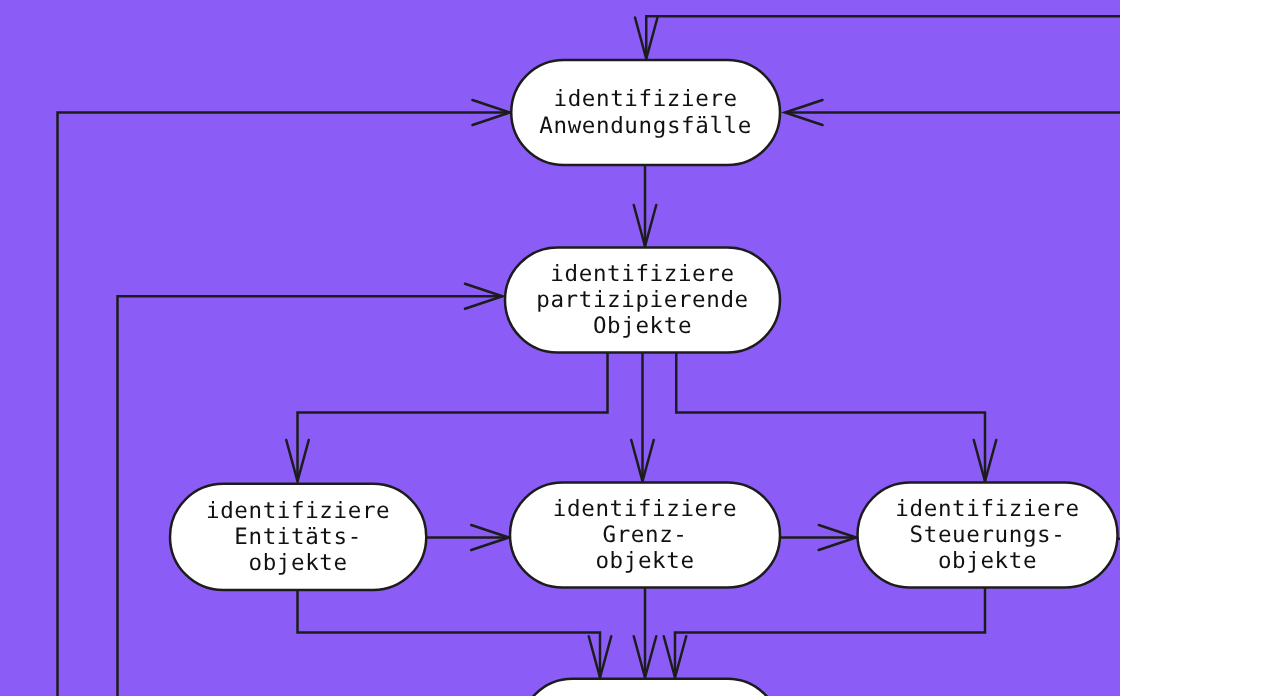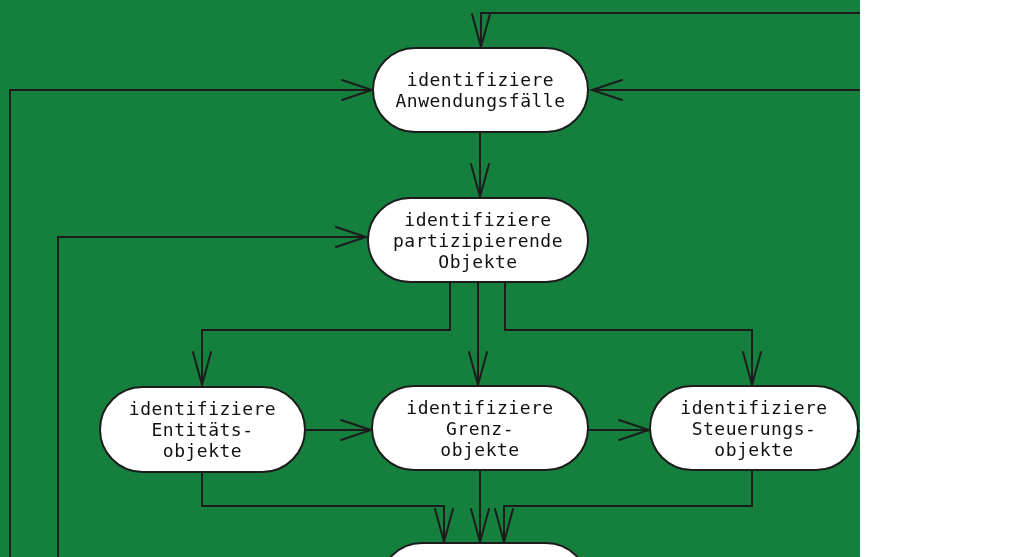--- a/index.html
+++ b/index.html
@@ -6,21 +6,22 @@
     margin: 0;
     padding: 0;
     background: #ffffff;
   }
   figure.diagram-stage {
     margin: 0;
     width: 860px;
     height: 557px;
     position: relative;
     overflow: hidden;
-    background: #15803d;
+    background: #8b5cf6;
+    padding-left: 36px;
   }
   svg#diagram-svg {
     display: block;
     width: 1024px;
     height: 557px;
   }
   svg#diagram-svg text {
     font-family: "DejaVu Sans Mono", "Liberation Mono", monospace;
     font-size: 18px;
     fill: #111111;

